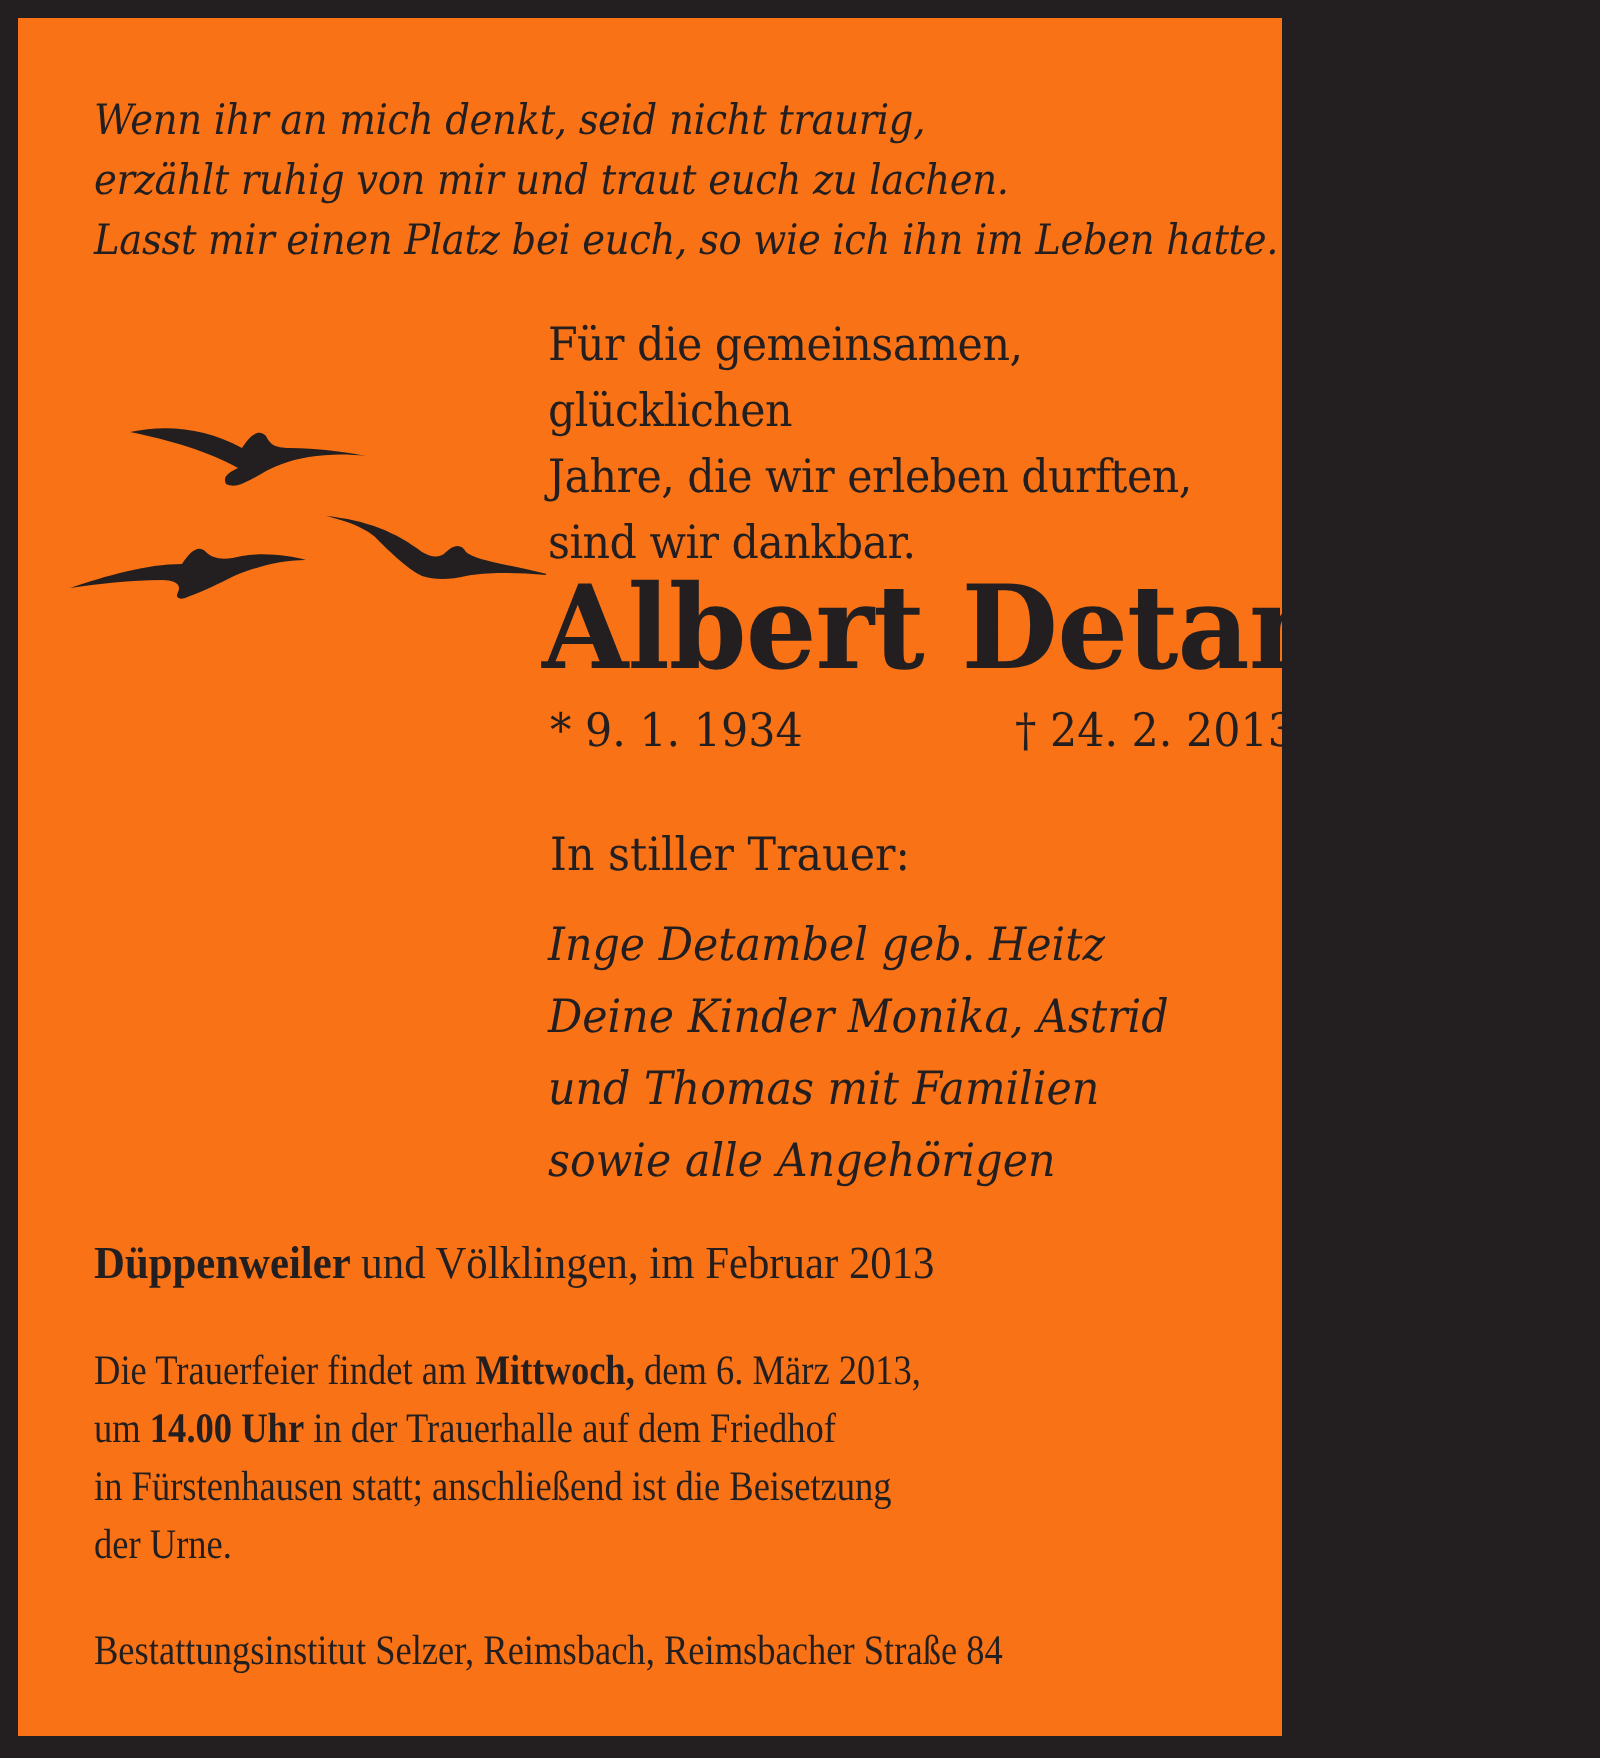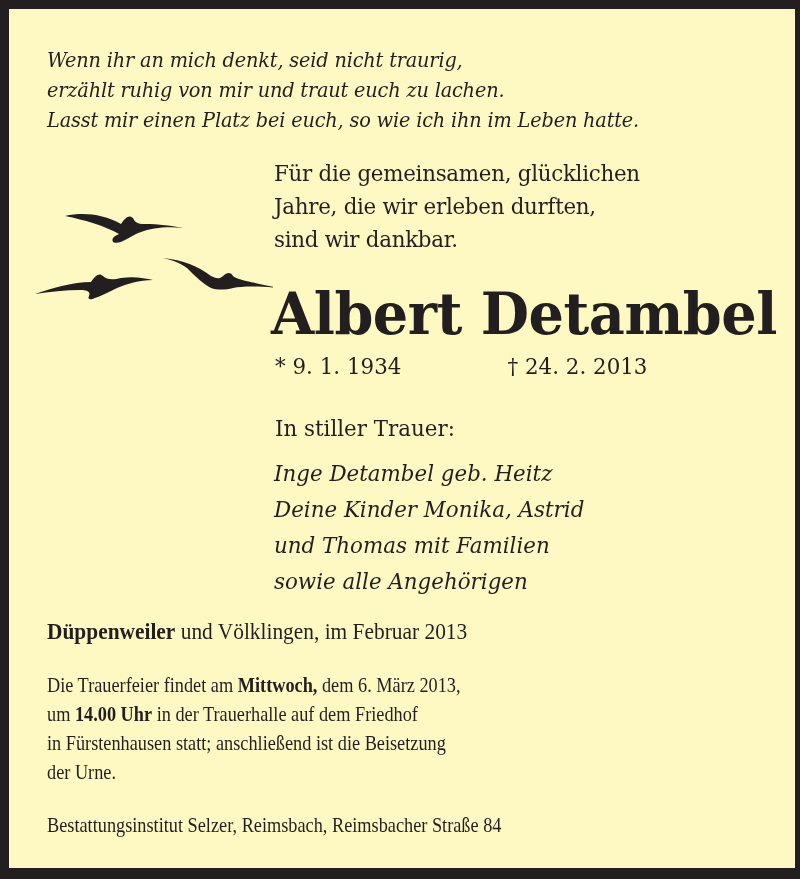--- a/index.html
+++ b/index.html
@@ -1,17 +1,17 @@
 <!DOCTYPE html>
 <html><head>
 <meta charset="utf-8">
 <style>
   html, body { margin:0; padding:0; }
   body { width:800px; height:879px; background:#231f20; position:relative; overflow:hidden; }
-  .card { position:absolute; left:9px; top:9px; width:786px; height:859px; background:#fef9c3; }
+  .card { position:absolute; left:9px; top:9px; width:632px; height:859px; background:#f97316; }
   .serif { font-family: "DejaVu Serif", "Liberation Serif", serif; color:#231f20; }
   .cond { font-family: "Liberation Serif", "DejaVu Serif", serif; color:#231f20; }
   .poem { position:absolute; left:38px; top:36px; font-style:italic; font-size:21px; line-height:30px; letter-spacing:-0.2px; transform:scaleX(0.92); transform-origin:left top; white-space:nowrap; }
   .poem div { height:30px; }
   .thanks { position:absolute; left:265px; top:148px; font-size:23px; line-height:33px; letter-spacing:-0.3px; transform:scaleX(0.93); transform-origin:left top; }
   .name { position:absolute; left:262px; top:270px; font-size:58px; font-weight:bold; line-height:70px; letter-spacing:-0.5px; transform:scaleX(0.96); transform-origin:left top; white-space:nowrap; }
   .dates { position:absolute; left:266px; top:342px; font-size:23px; line-height:30px; white-space:nowrap; transform:scaleX(0.93); transform-origin:left top; }
   .dates .death { position:absolute; left:250px; top:0; }
   .mourn-label { position:absolute; left:266px; top:404px; font-size:23px; line-height:30px; transform:scaleX(0.93); transform-origin:left top; white-space:nowrap; }
   .mourners { position:absolute; left:265px; top:446px; font-style:italic; font-size:23px; line-height:36px; transform:scaleX(0.93); transform-origin:left top; white-space:nowrap; }

